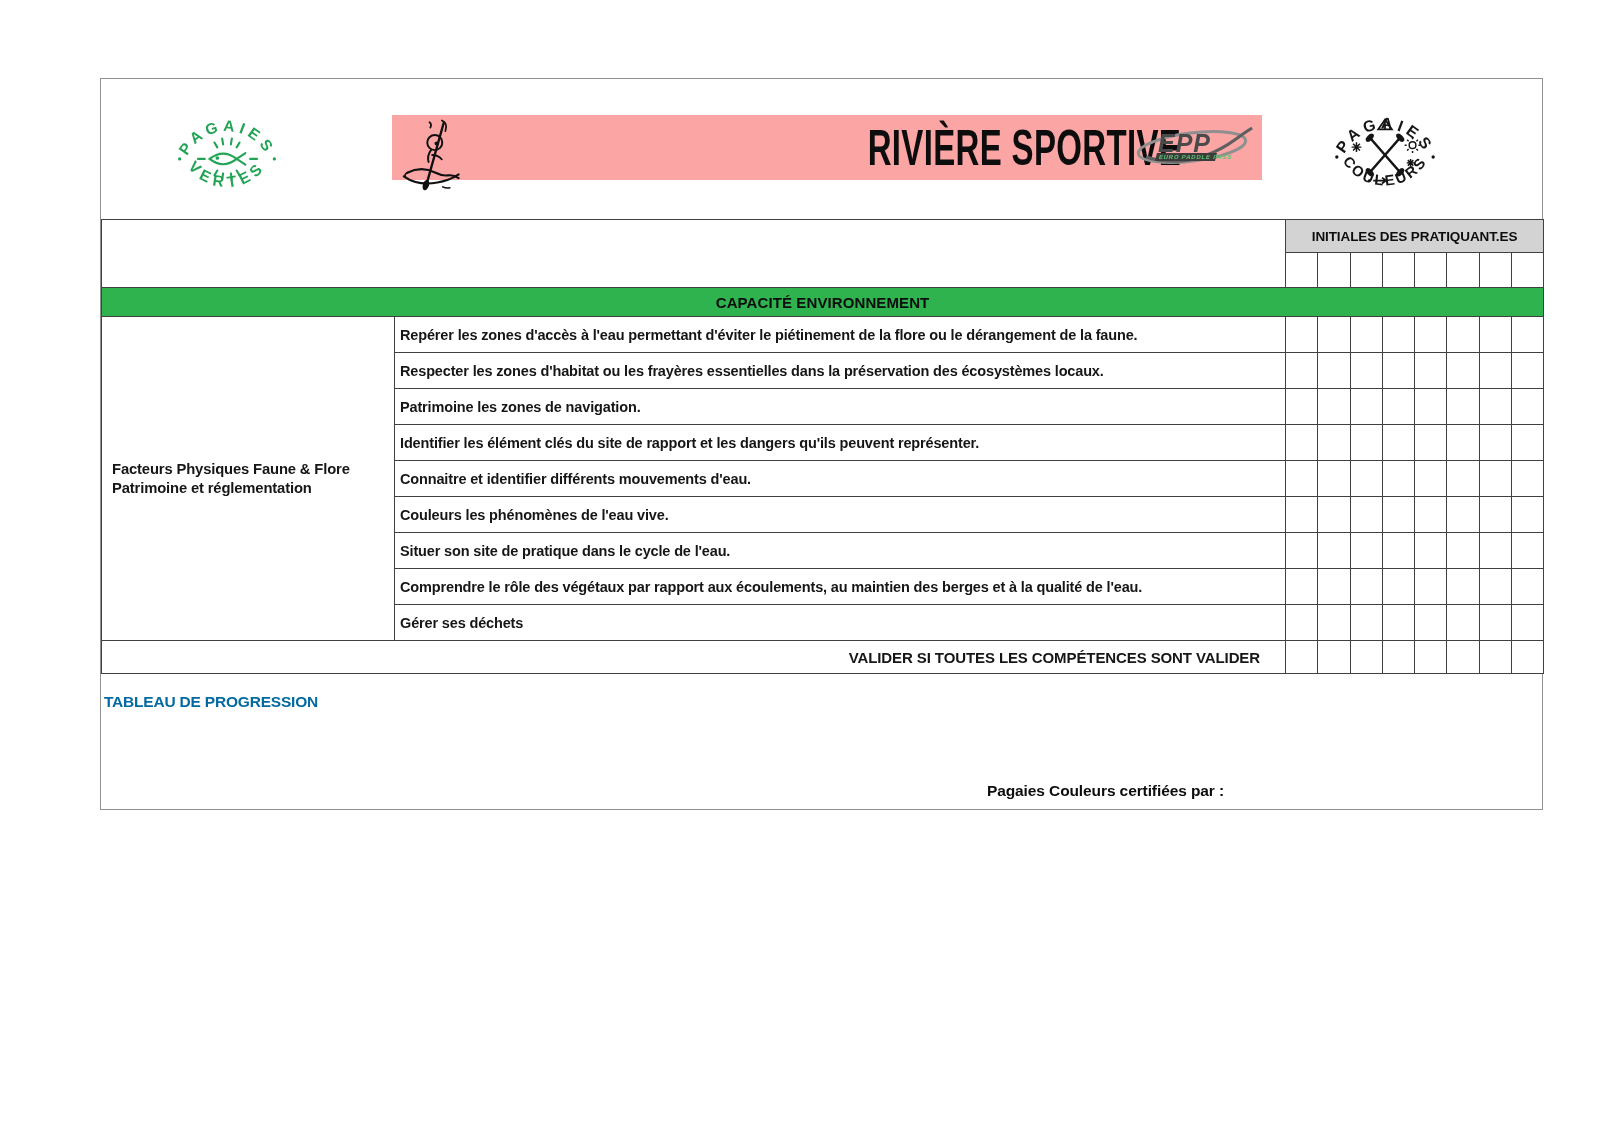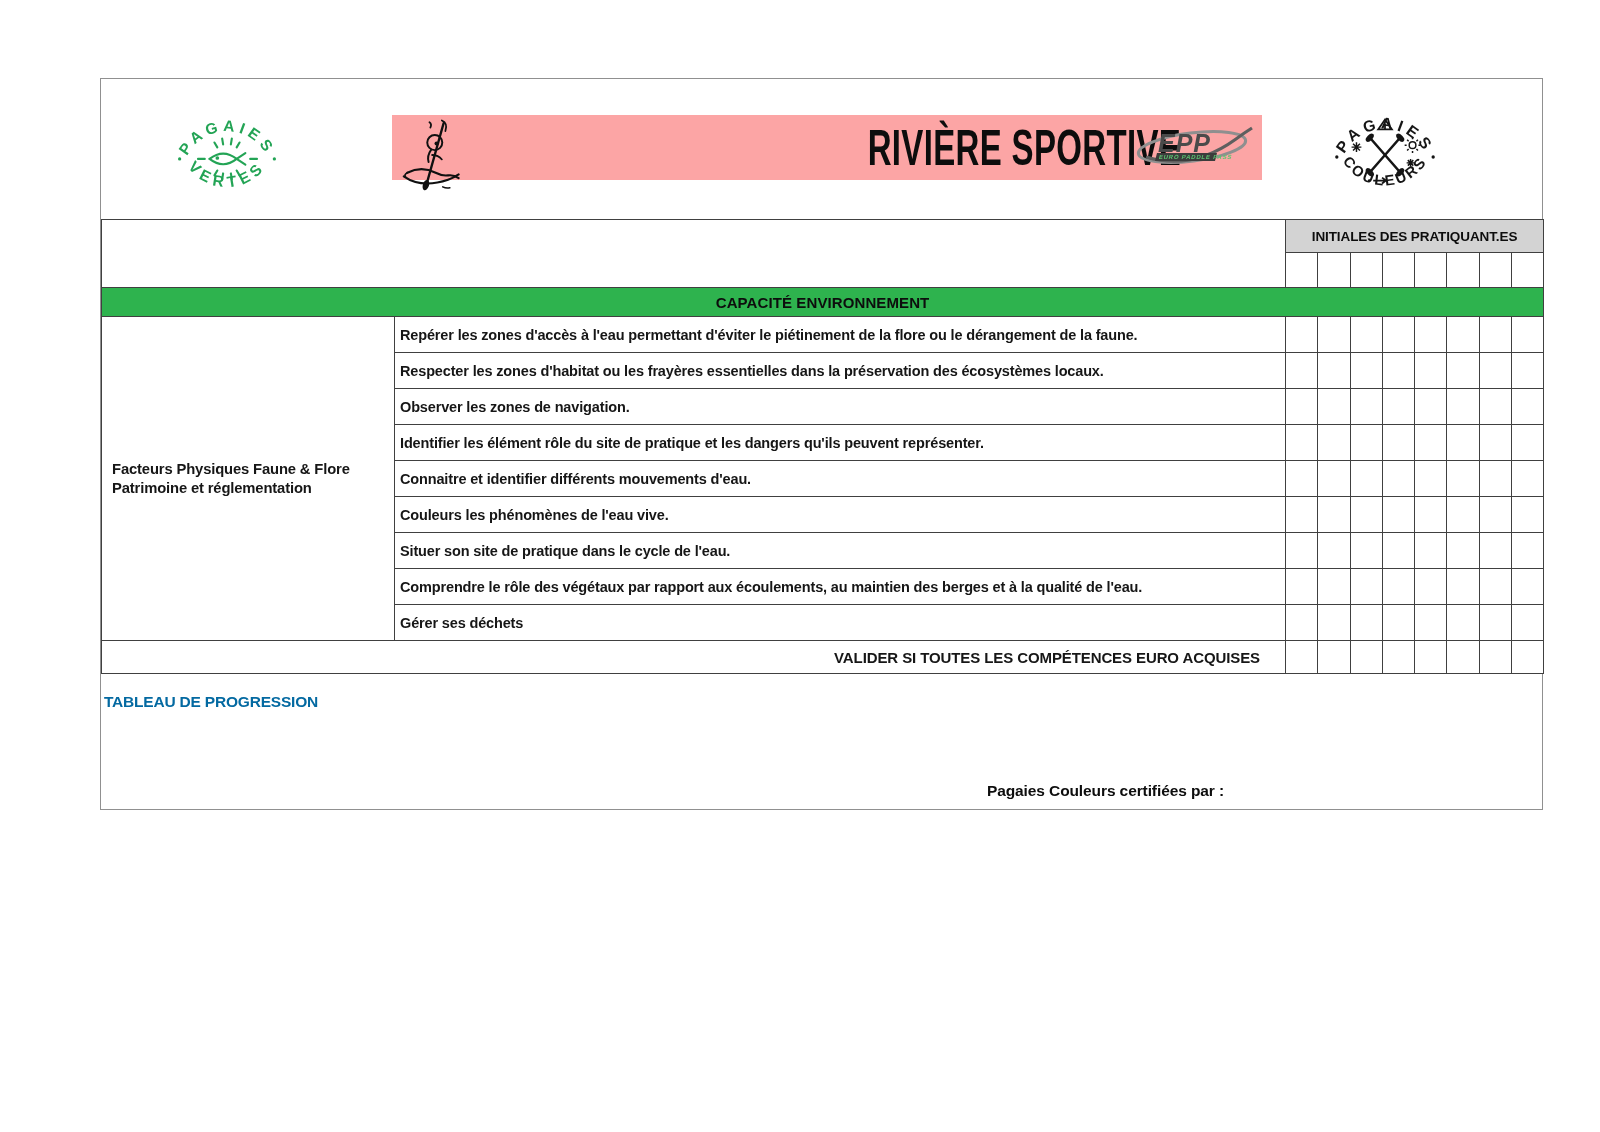--- a/index.html
+++ b/index.html
@@ -195,32 +195,32 @@
             <td class="grid-cell"></td>
             <td class="grid-cell"></td>
             <td class="grid-cell"></td>
             <td class="grid-cell"></td>
             <td class="grid-cell"></td>
             <td class="grid-cell"></td>
             <td class="grid-cell"></td>
             <td class="grid-cell"></td>
           </tr>
           <tr class="comp-row">
-            <td class="desc-cell">Observer les zones de navigation.</td>
-            <td class="grid-cell"></td>
-            <td class="grid-cell"></td>
-            <td class="grid-cell"></td>
-            <td class="grid-cell"></td>
-            <td class="grid-cell"></td>
-            <td class="grid-cell"></td>
-            <td class="grid-cell"></td>
-            <td class="grid-cell"></td>
-          </tr>
-          <tr class="comp-row">
-            <td class="desc-cell">Identifier les élément rôle du site de pratique et les dangers qu'ils peuvent représenter.</td>
+            <td class="desc-cell">Patrimoine les zones de navigation.</td>
+            <td class="grid-cell"></td>
+            <td class="grid-cell"></td>
+            <td class="grid-cell"></td>
+            <td class="grid-cell"></td>
+            <td class="grid-cell"></td>
+            <td class="grid-cell"></td>
+            <td class="grid-cell"></td>
+            <td class="grid-cell"></td>
+          </tr>
+          <tr class="comp-row">
+            <td class="desc-cell">Identifier les élément clés du site de rapport et les dangers qu'ils peuvent représenter.</td>
             <td class="grid-cell"></td>
             <td class="grid-cell"></td>
             <td class="grid-cell"></td>
             <td class="grid-cell"></td>
             <td class="grid-cell"></td>
             <td class="grid-cell"></td>
             <td class="grid-cell"></td>
             <td class="grid-cell"></td>
           </tr>
           <tr class="comp-row">
@@ -274,21 +274,21 @@
             <td class="grid-cell"></td>
             <td class="grid-cell"></td>
             <td class="grid-cell"></td>
             <td class="grid-cell"></td>
             <td class="grid-cell"></td>
             <td class="grid-cell"></td>
           </tr>
         </tbody>
       <tbody>
         <tr class="validate-row">
-          <td class="validate-label" colspan="2">VALIDER SI TOUTES LES COMPÉTENCES EURO ACQUISES</td>
+          <td class="validate-label" colspan="2">VALIDER SI TOUTES LES COMPÉTENCES SONT VALIDER</td>
         <td class="grid-cell"></td>
             <td class="grid-cell"></td>
             <td class="grid-cell"></td>
             <td class="grid-cell"></td>
             <td class="grid-cell"></td>
             <td class="grid-cell"></td>
             <td class="grid-cell"></td>
             <td class="grid-cell"></td>
           </tr>
       </tbody>

